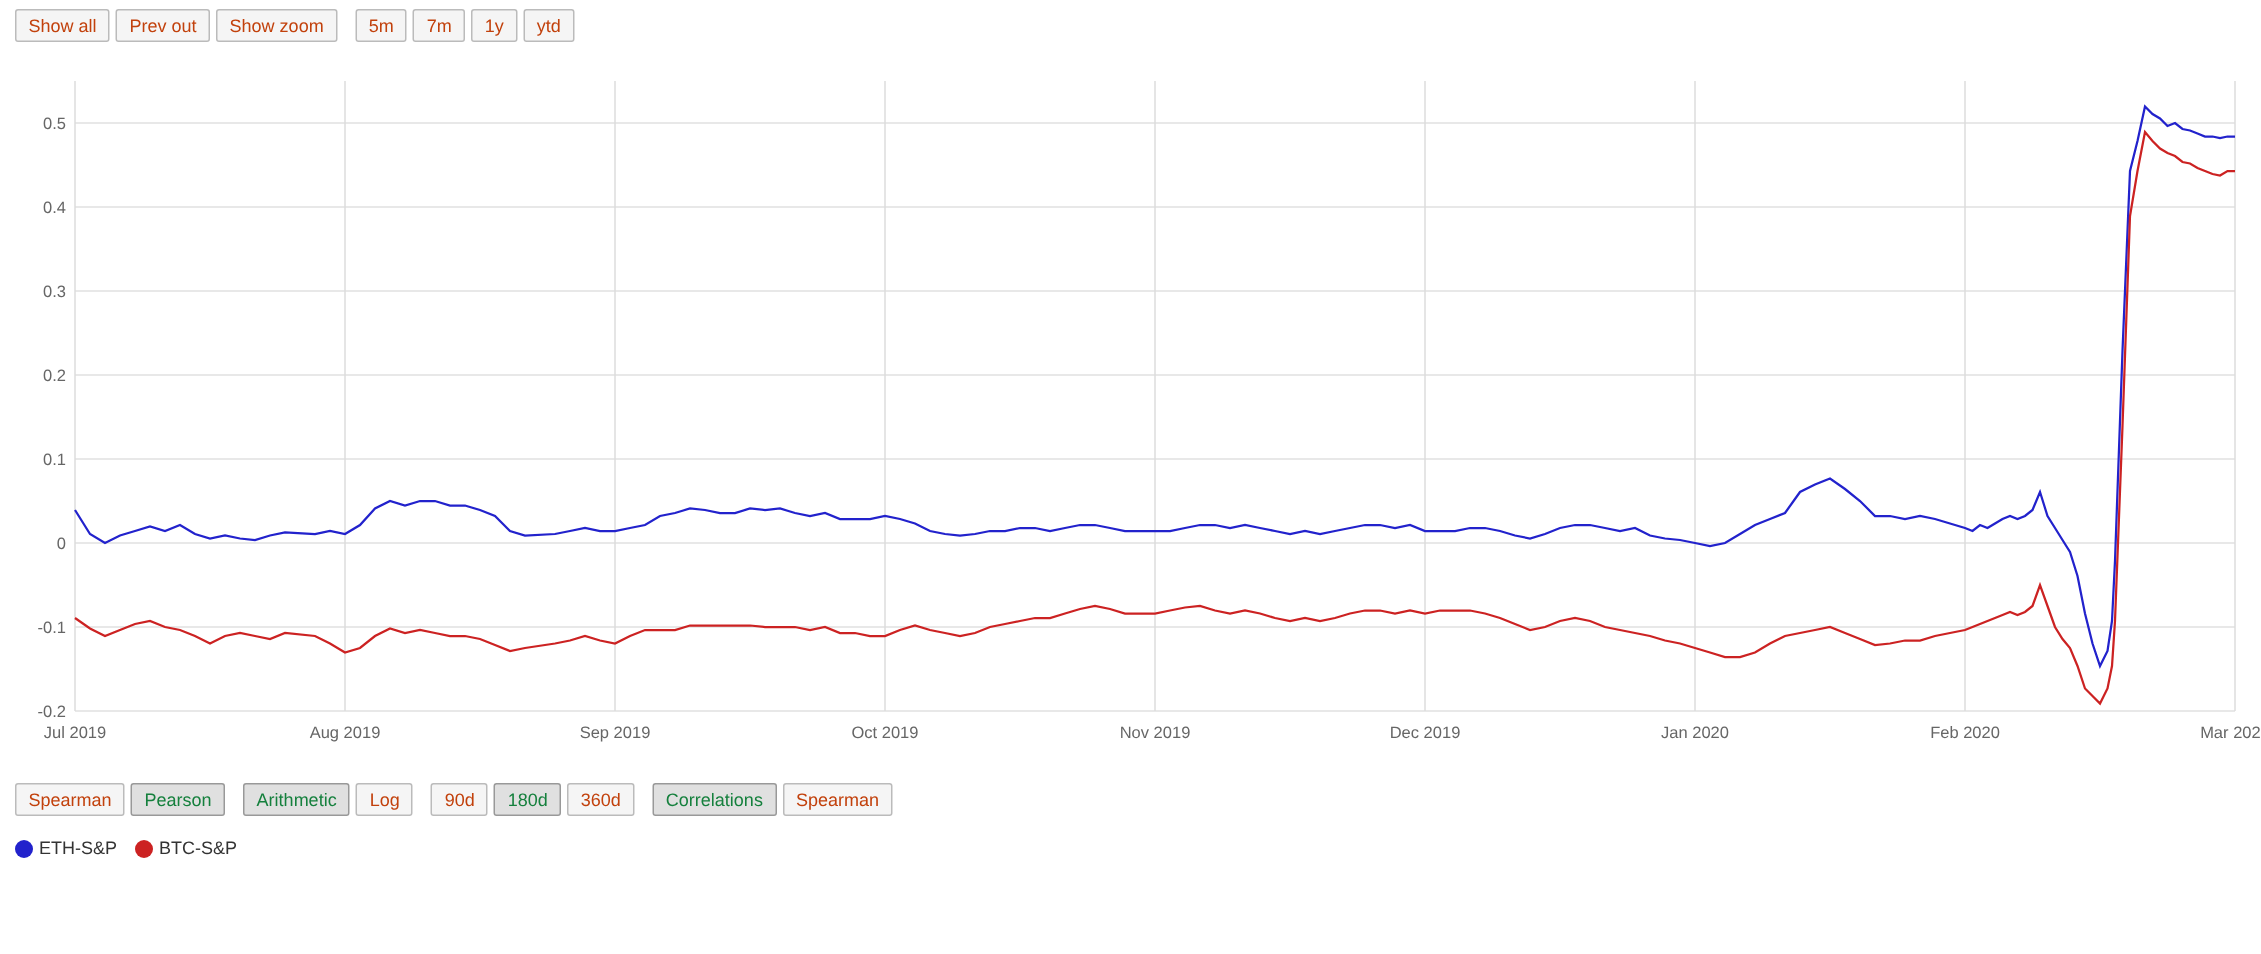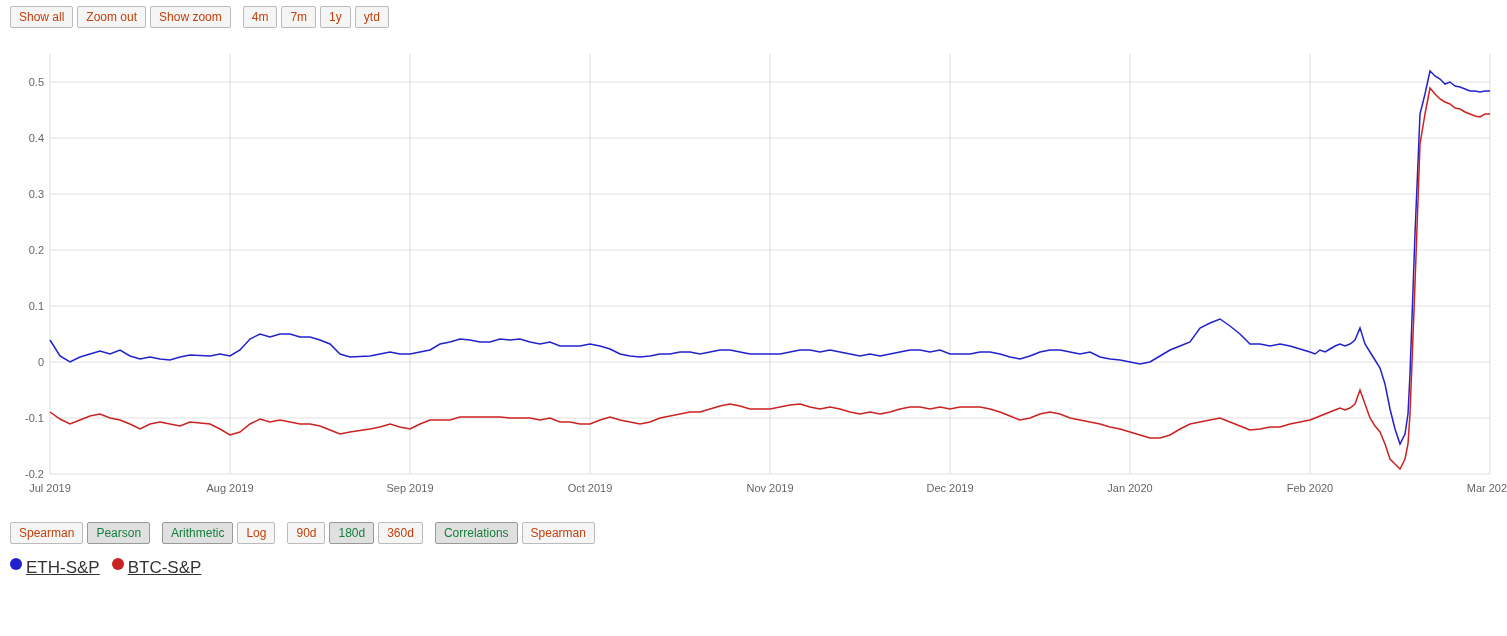--- a/index.html
+++ b/index.html
@@ -55,42 +55,41 @@
 
     .legend {
       display: flex;
       align-items: center;
       gap: 12px;
       padding: 6px 10px;
     }
 
     .legend-item {
       display: flex;
-      align-items: flex-start;
+      align-items: flex-end;
       gap: 4px;
-      font-size: 17px;
-      text-decoration: underline;
+      font-size: 12px;
     }
 
     .legend-dot {
       width: 12px;
       height: 12px;
       border-radius: 50%;
       display: inline-block;
     }
   </style>
 </head>
 <body>
 
 <div class="toolbar">
   <button class="btn">Show all</button>
-  <button class="btn">Zoom out</button>
+  <button class="btn">Prev out</button>
   <button class="btn">Show zoom</button>
   <div class="btn-separator"></div>
-  <button class="btn">4m</button>
+  <button class="btn">5m</button>
   <button class="btn">7m</button>
   <button class="btn">1y</button>
   <button class="btn">ytd</button>
 </div>
 
 <div class="chart-container">
   <svg class="chart-svg" viewBox="0 0 1507 480" preserveAspectRatio="none">
 
     <rect x="0" y="0" width="1507" height="480" fill="#fff"></rect>
 

